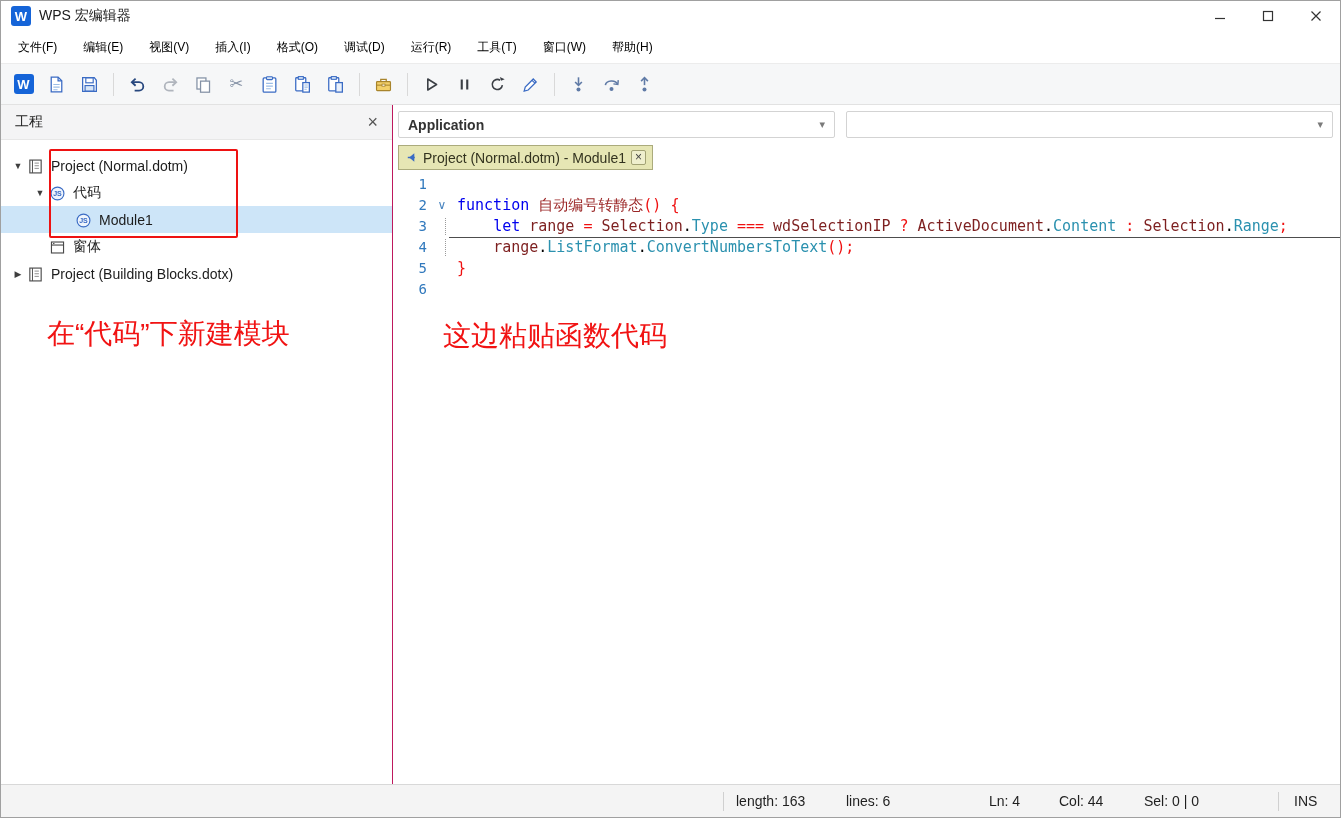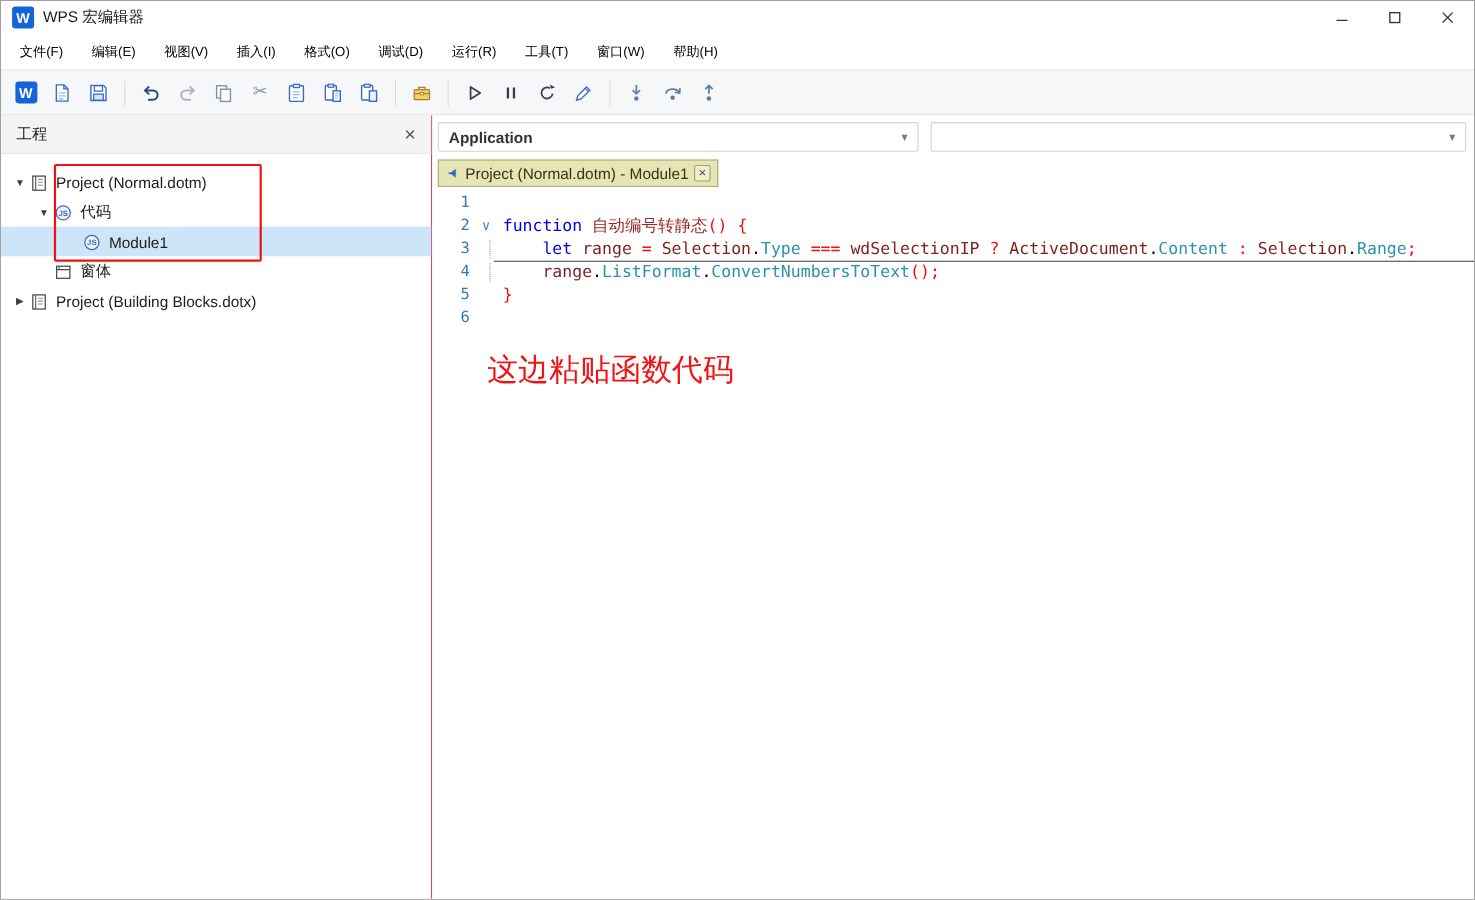--- a/index.html
+++ b/index.html
@@ -328,20 +328,21 @@
               <svg viewBox="0 0 18 18">
                 <rect x="3" y="2.2" width="12" height="13.6" fill="#fff" stroke="#4a4a4a" stroke-width="1.2"></rect>
                 <path d="M5.8 2.2v13.6" stroke="#4a4a4a" stroke-width="1"></path>
                 <path d="M8 5.4h4.6M8 8.2h4.6M8 11h4.6" stroke="#8a8a8a" stroke-width="1"></path>
               </svg>
             </span>
             <span class="tree-label">Project (Building Blocks.dotx)</span>
           </div>
         </div>
       <div class="red-rect"></div>
+      <div class="annotation annotation-left">在“代码”下新建模块</div>
     </div>
 
     <div class="editor-area">
       <div class="combo-row">
         <div class="combo combo-left">
           <span>Application</span>
           <span class="combo-arrow">▾</span>
         </div>
         <div class="combo combo-right">
           <span></span>
@@ -394,13 +395,23 @@
               <span class="line-num">6</span>
               <span class="fold-margin"></span>
               <span class="code-text"></span>
             </div>
           </div>
         <div class="annotation annotation-right">这边粘贴函数代码</div>
       </div>
     </div>
   </div>
 
+  <div class="statusbar">
+    <span class="status-div" style="left:722px"></span>
+    <span class="status-item" style="left:735px">length: 163</span>
+    <span class="status-item" style="left:845px">lines: 6</span>
+    <span class="status-item" style="left:988px">Ln: 4</span>
+    <span class="status-item" style="left:1058px">Col: 44</span>
+    <span class="status-item" style="left:1143px">Sel: 0 | 0</span>
+    <span class="status-div" style="left:1277px"></span>
+    <span class="status-item" style="left:1293px">INS</span>
+  </div>
 </div>
 
 </body></html>

